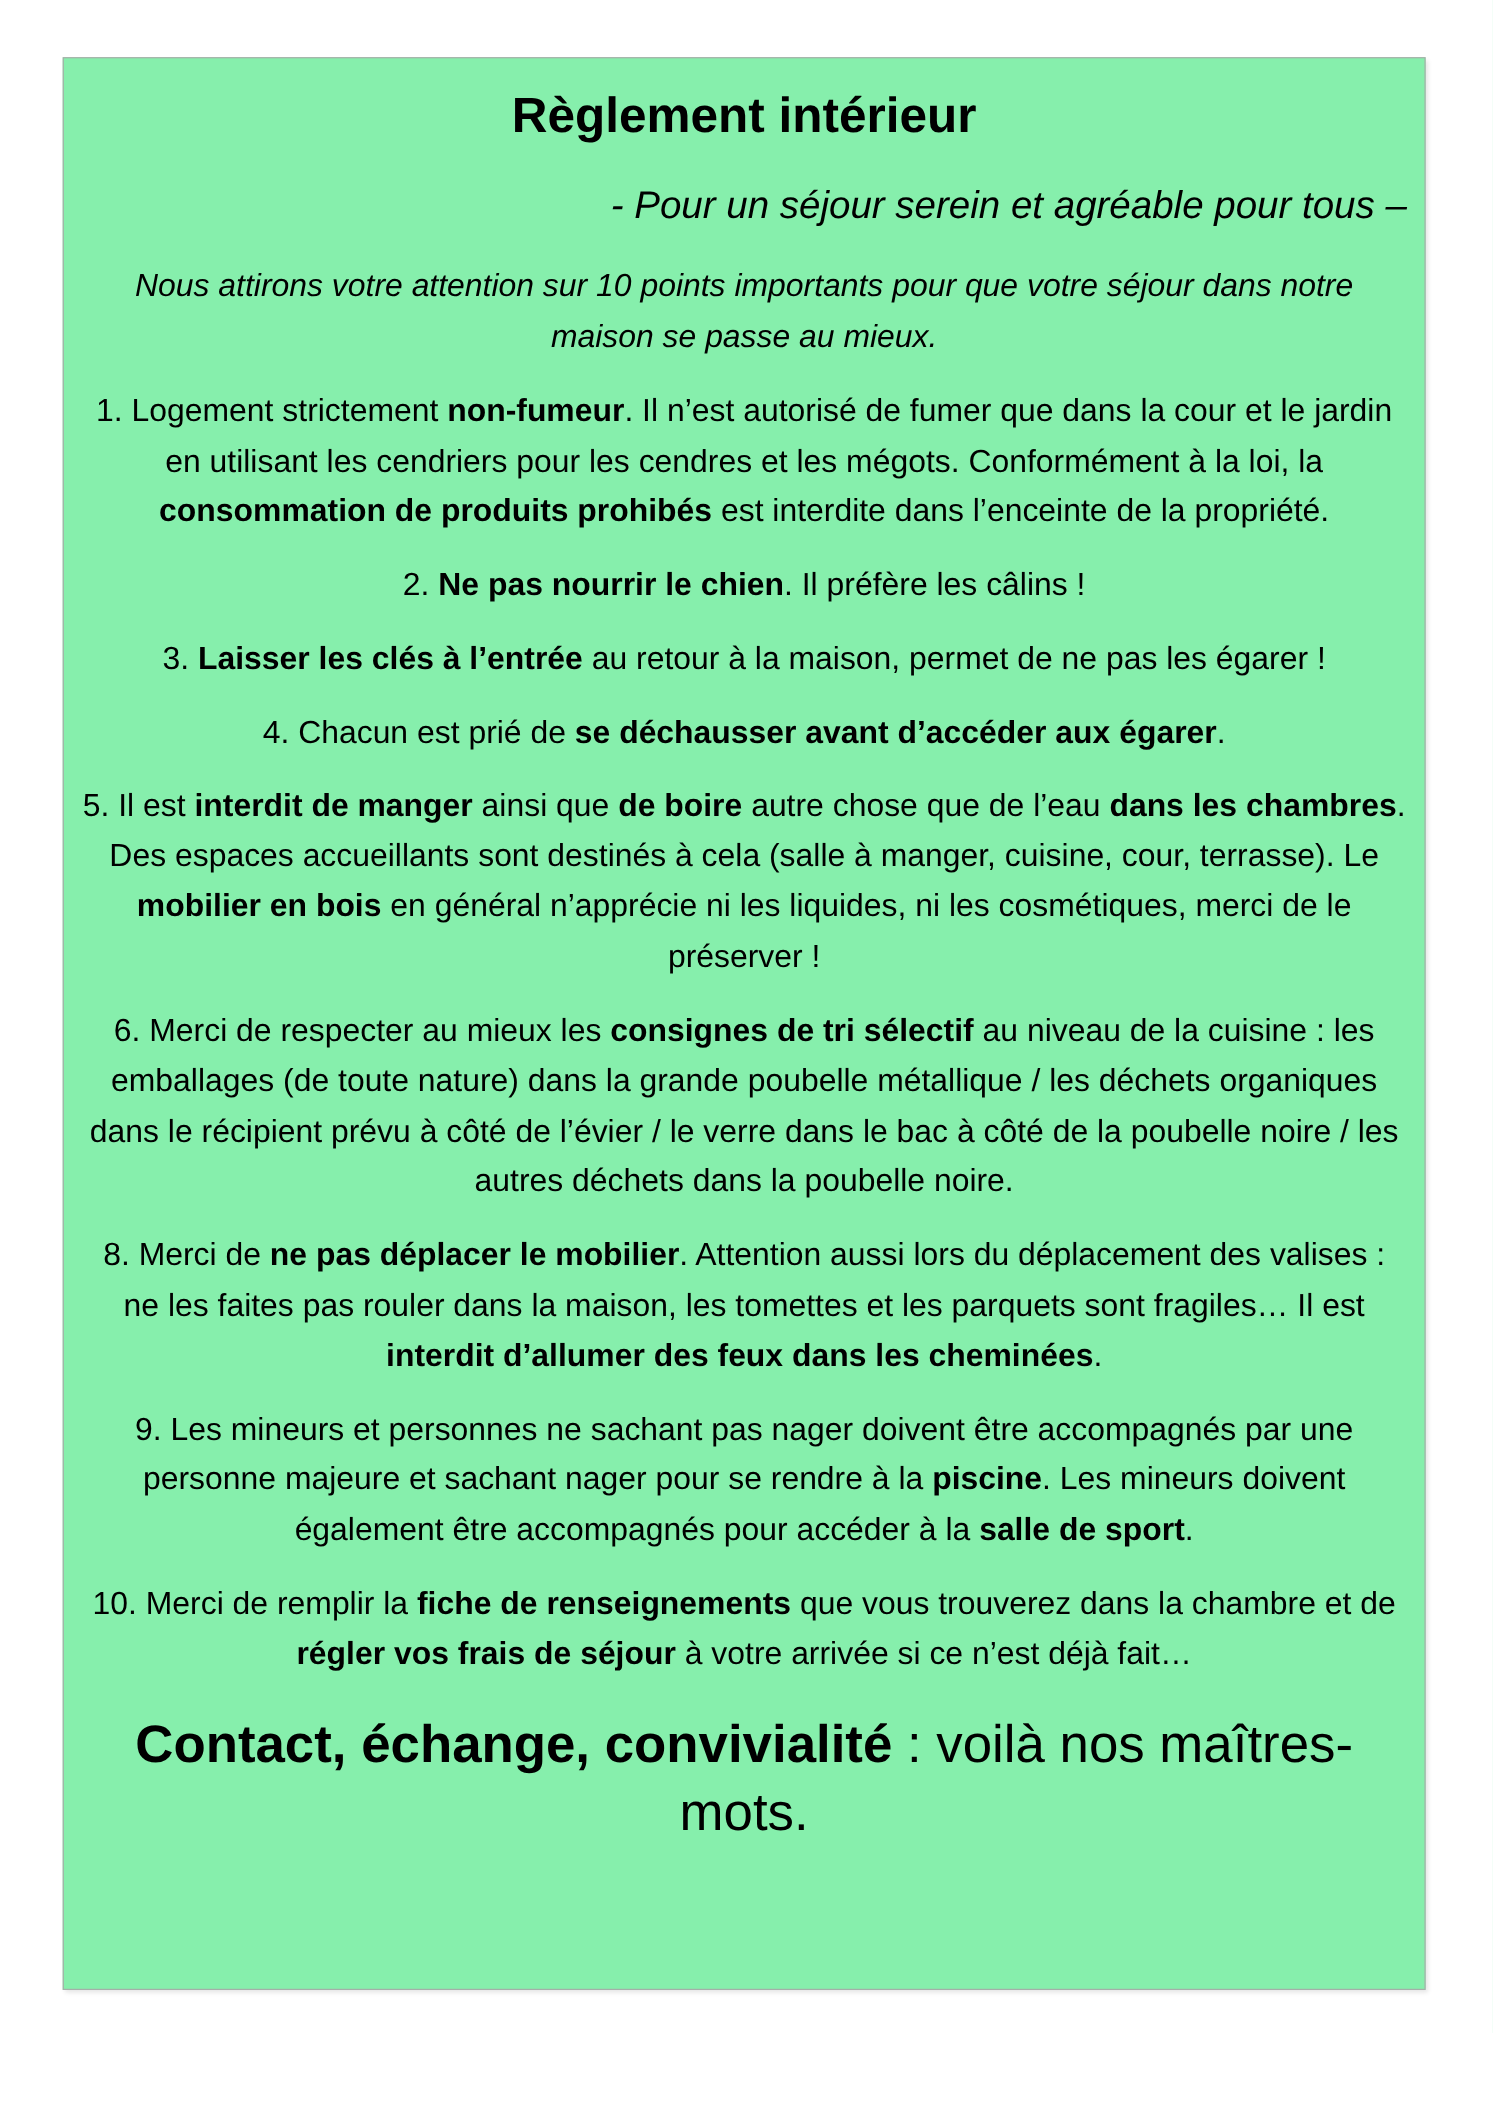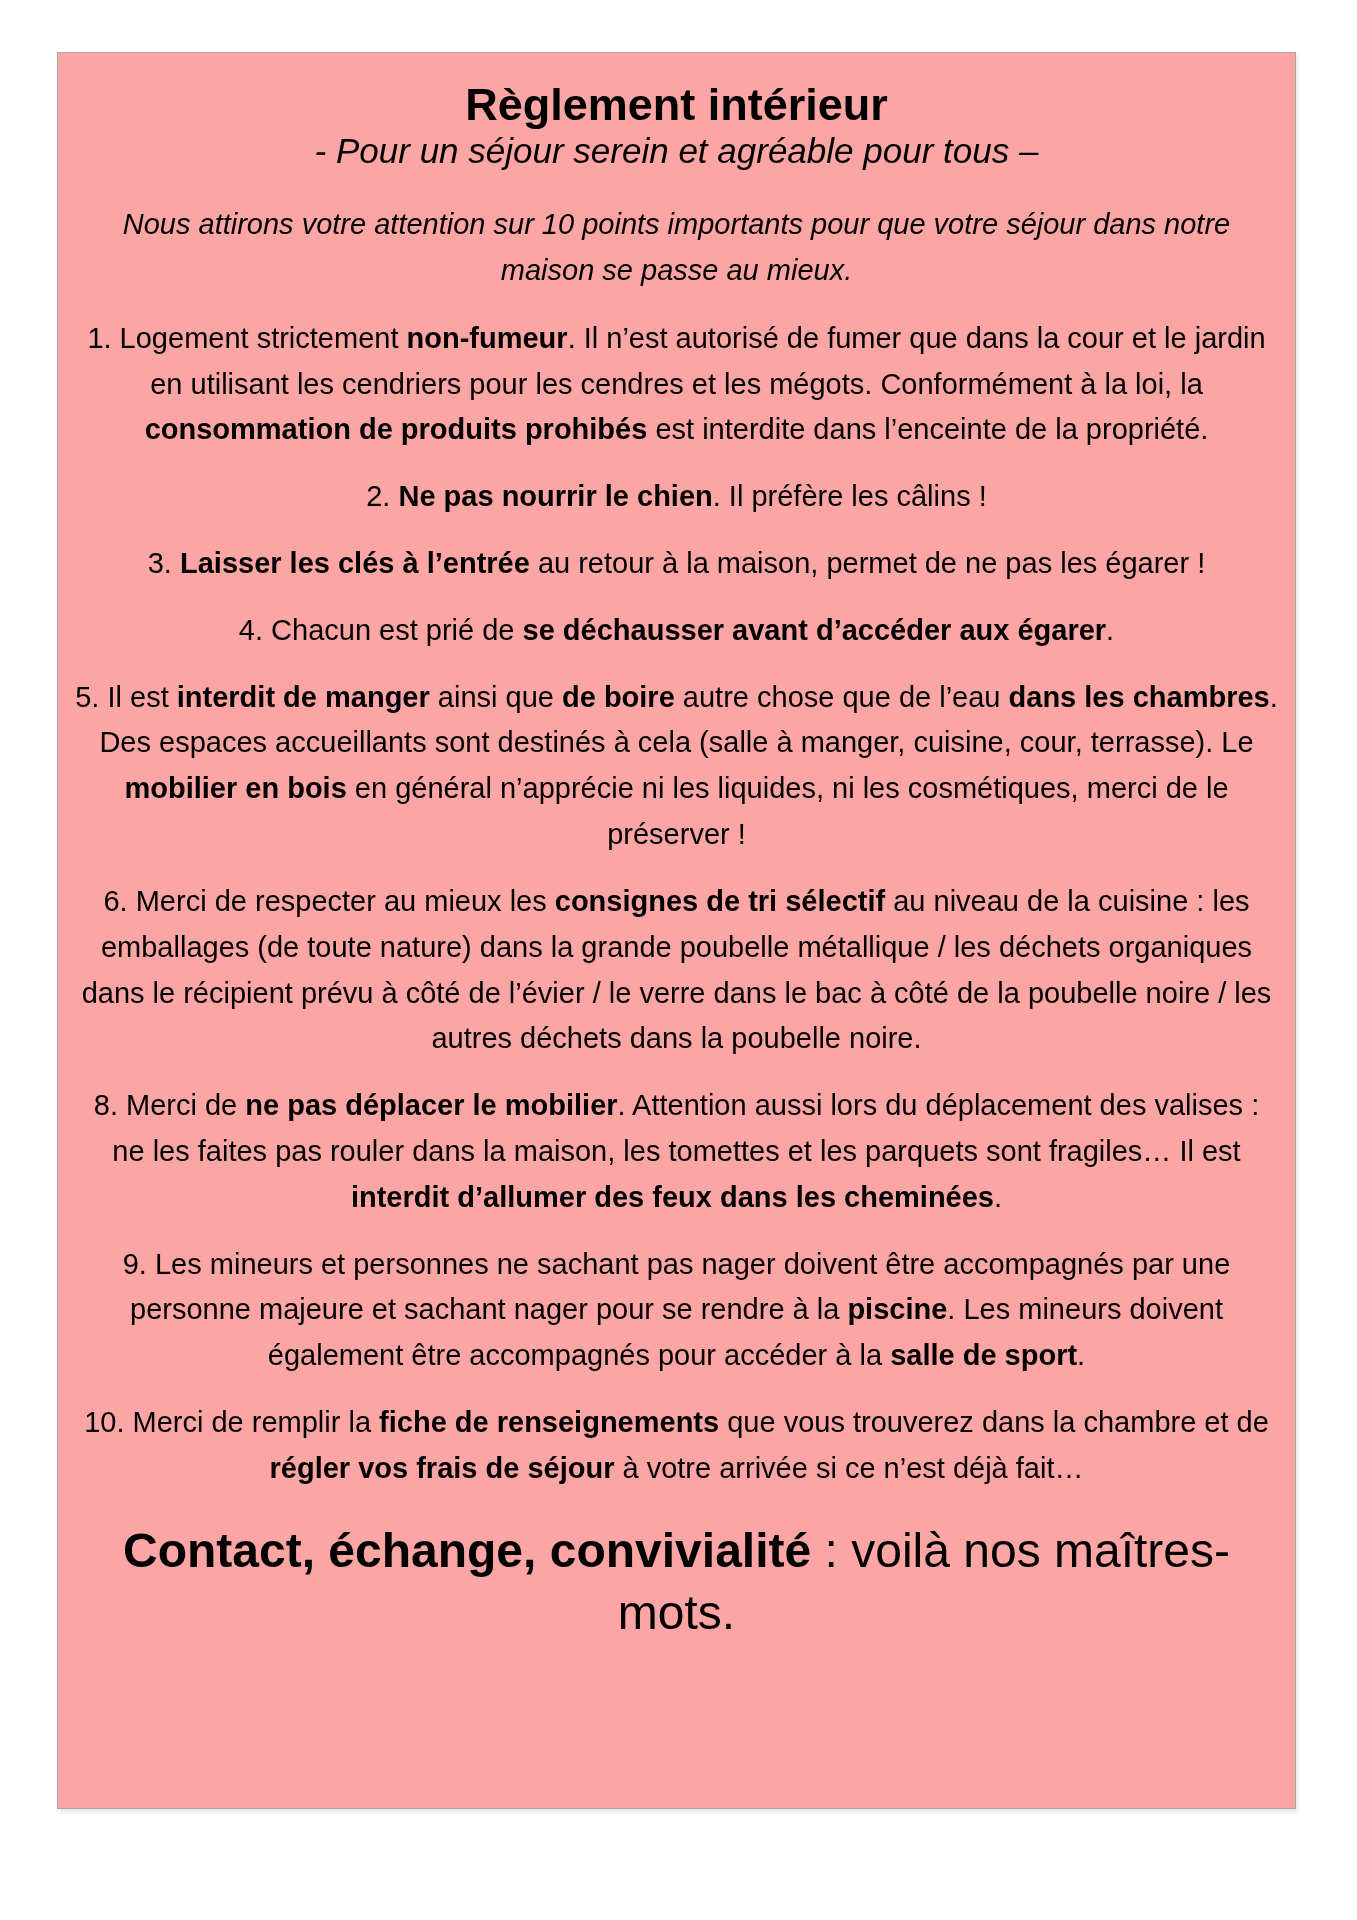--- a/index.html
+++ b/index.html
@@ -17,34 +17,36 @@
   }
   .doc-page {
     position: absolute;
     left: 57px;
     top: 52px;
     width: 1239px;
     height: 1757px;
     box-sizing: border-box;
     border: 1px solid #a8a8a8;
     box-shadow: 2px 3px 4px rgba(0,0,0,0.10);
-    background: #fca5a5;
+    background: #86efac;
     padding: 12px 16px 10px 16px;
     text-align: center;
     overflow: hidden;
   }
   .doc-title {
     font-size: 45px;
     font-weight: bold;
     margin: 14px 0 0 0;
     letter-spacing: 0px;
   }
   .doc-subtitle {
     font-size: 35px;
     font-style: italic;
+    margin-top: 36px;
+    text-align: right;
   }
   .doc-intro {
     font-size: 29px;
     font-style: italic;
     line-height: 1.6;
     margin: 30px auto 12px auto;
     max-width: 1190px;
   }
   .rules {
     margin-top: 22px;

